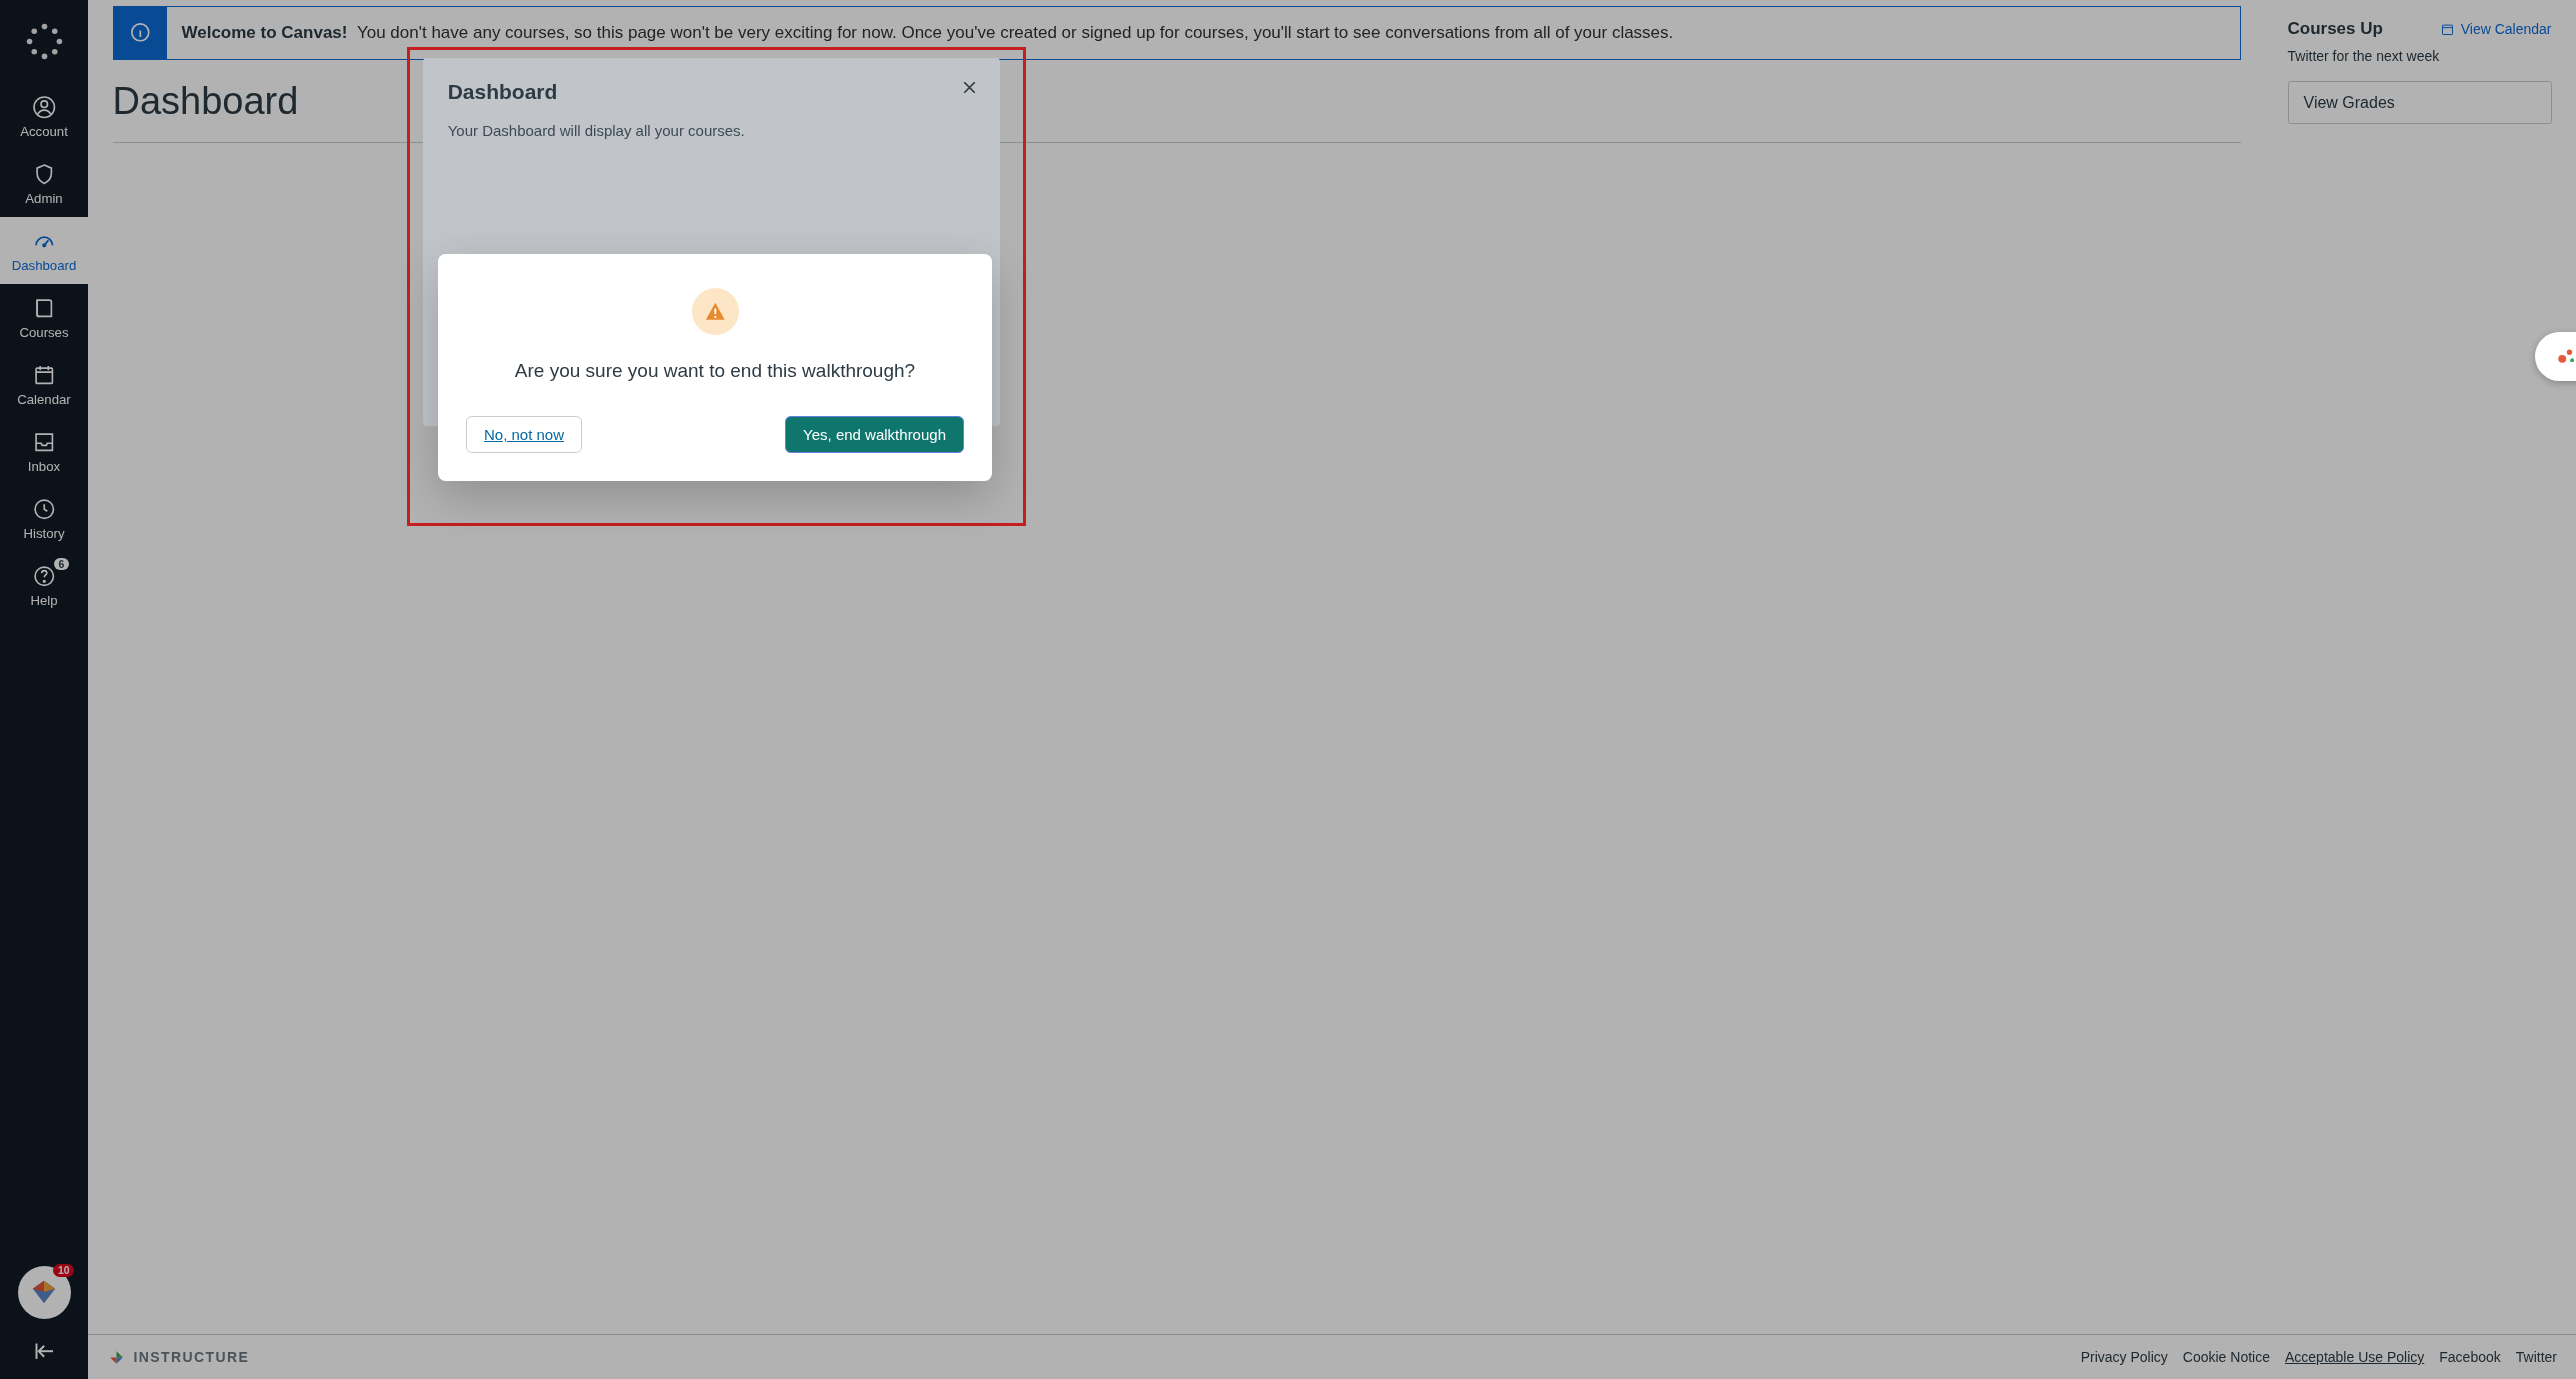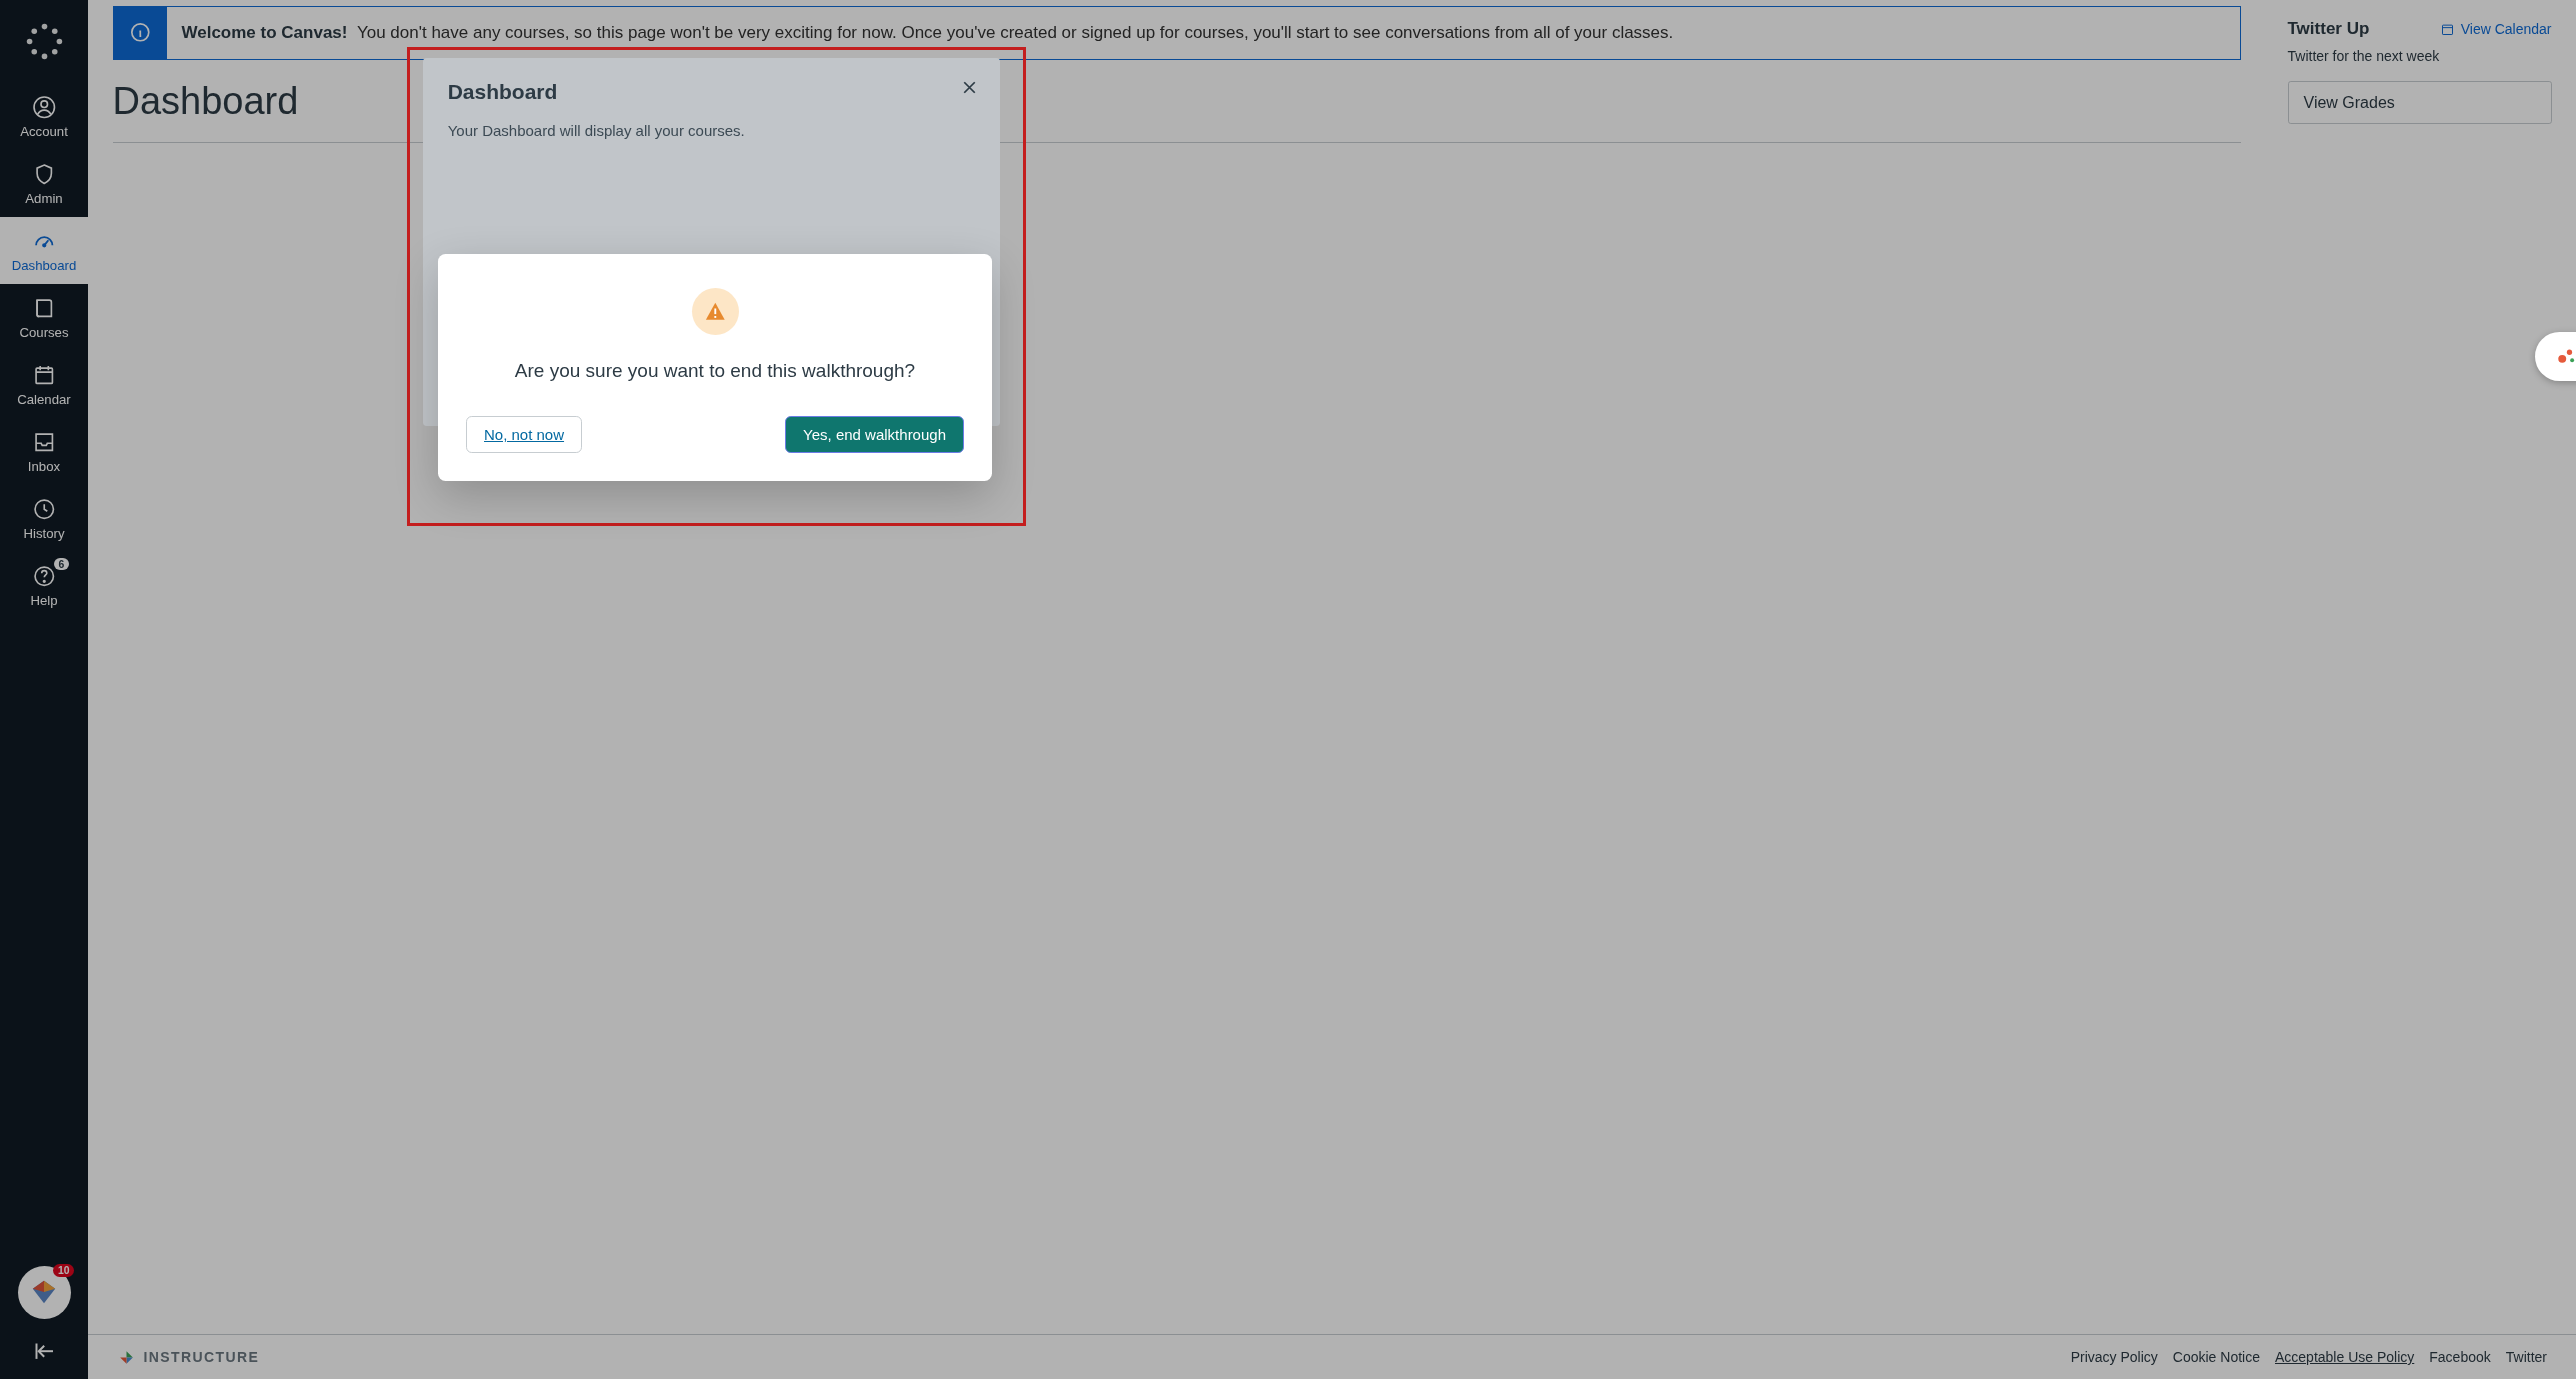--- a/index.html
+++ b/index.html
@@ -37,21 +37,21 @@
   .kebab { width: 19px; height: 19px; display:flex; flex-direction:column; gap:2.8px; align-items:center; justify-content:center; cursor:pointer; padding: 9.4px; }
   .kebab span { width:3.8px; height:3.8px; background:#2d3b45; border-radius:50%; }
 
   .coming-up-row { display:flex; align-items:center; justify-content:space-between; }
   .coming-up-title { font-size: 17px; font-weight:700; color:#2d3b45; }
   .view-calendar { color:#0e6bd6; font-size:14px; display:flex; align-items:center; gap:5.7px; cursor:pointer; }
   .coming-up-text { font-size: 14px; color:#2d3b45; margin-top: 9.4px; }
   .view-grades-btn { border:0.9px solid #c7cdd1; width:100%; text-align:left; padding: 11.3px 15px; font-size:16px; color:#2d3b45; background:#fff; cursor:pointer; margin-top: 17px; border-radius:2.8px; }
 
   
-  .footer { height: 45px; border-top: 0.9px solid #c7cdd1; display:flex; align-items:center; justify-content:space-between; padding: 0 29px; font-size:14px; color:#2d3b45; }
+  .footer { height: 45px; border-top: 0.9px solid #c7cdd1; display:flex; align-items:center; justify-content:space-between; padding: 0 19px; font-size:14px; color:#2d3b45; }
   .footer-left { display:flex; align-items:center; gap:7.5px; color:#6b7780; font-weight:700; letter-spacing:1.4px; }
   .footer-links { display:flex; gap:15px; }
   .footer-links span { cursor:pointer; }
   .footer-links .underline { text-decoration: underline; }
 
   
   .dim-overlay { position:absolute; inset:0; background:rgba(0,0,0,0.30); z-index: 20; }
 
   
   .tour-wrapper { position:absolute; left:407px; top:47px; width:619px; height:479px; z-index:30; border: 3.8px solid #c41e1e; }
@@ -218,21 +218,21 @@
         <div class="kebab">
           <span></span>
             <span></span>
             <span></span>
         </div>
       </div>
     </div>
 
     <aside class="right-col">
       <div class="coming-up-row">
-        <div class="coming-up-title">Twitter Up</div>
+        <div class="coming-up-title">Courses Up</div>
         <div class="view-calendar">
           <svg viewBox="0 0 24 24" width="15" height="15" fill="none" stroke="#0e6bd6" stroke-width="1.6">
               <rect x="4" y="5" width="16" height="15" rx="1"></rect>
               <path d="M4 9h16"></path>
             </svg>
           <span>View Calendar</span>
         </div>
       </div>
       <div class="coming-up-text">Twitter for the next week</div>
       <button class="view-grades-btn">View Grades</button>

